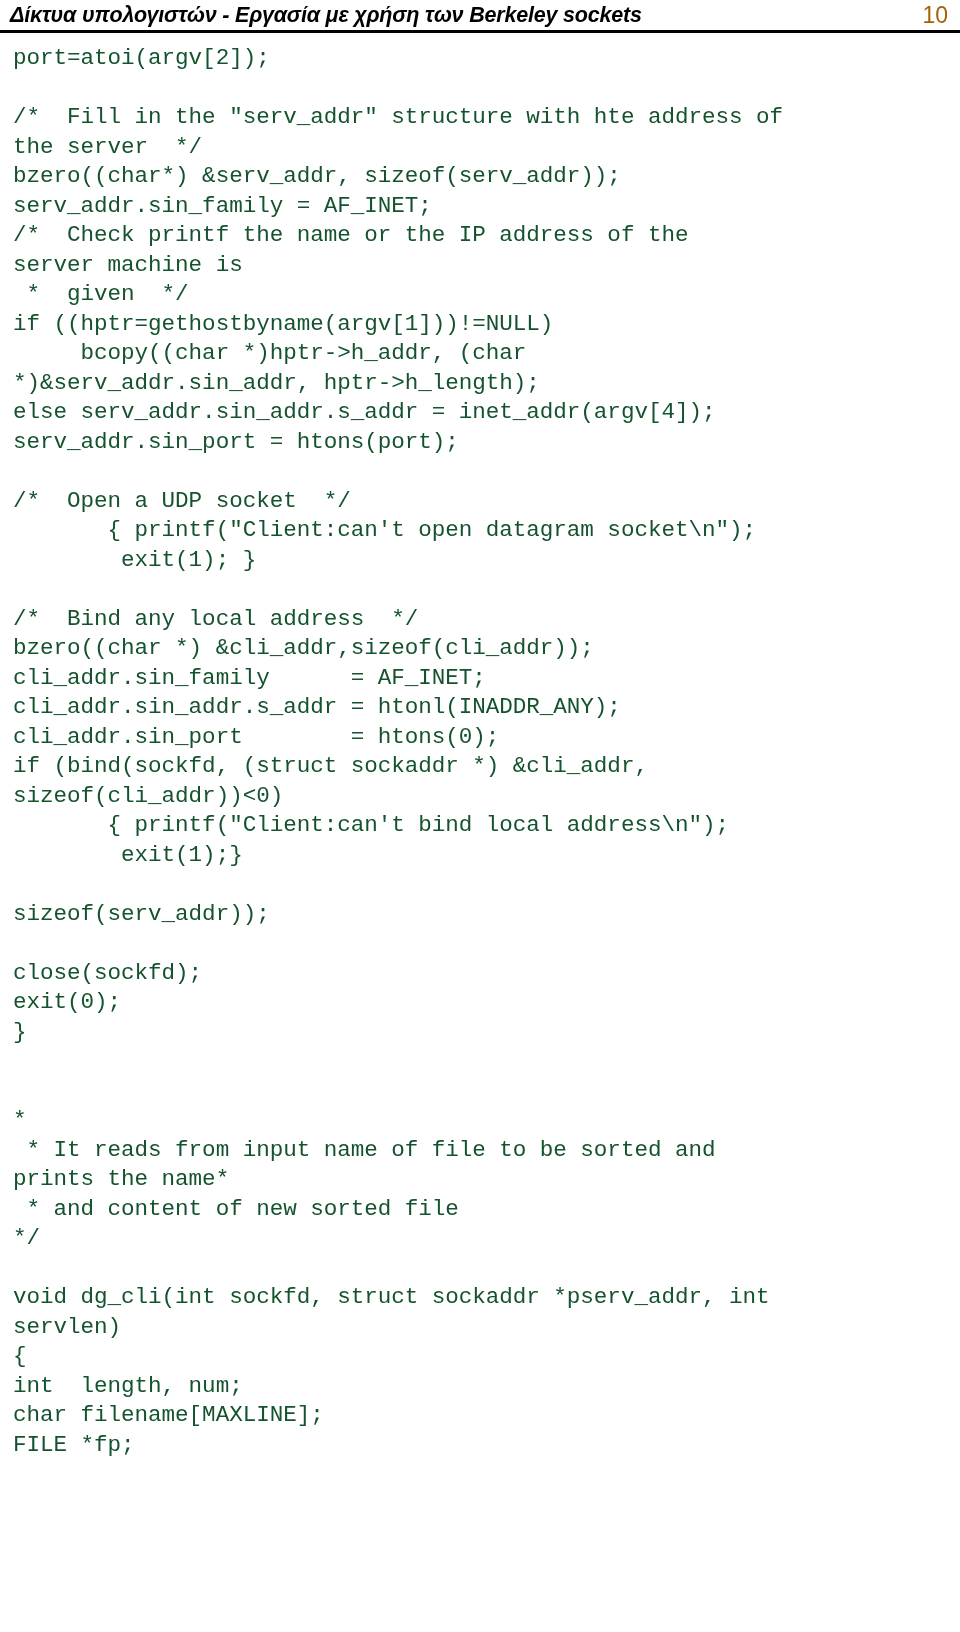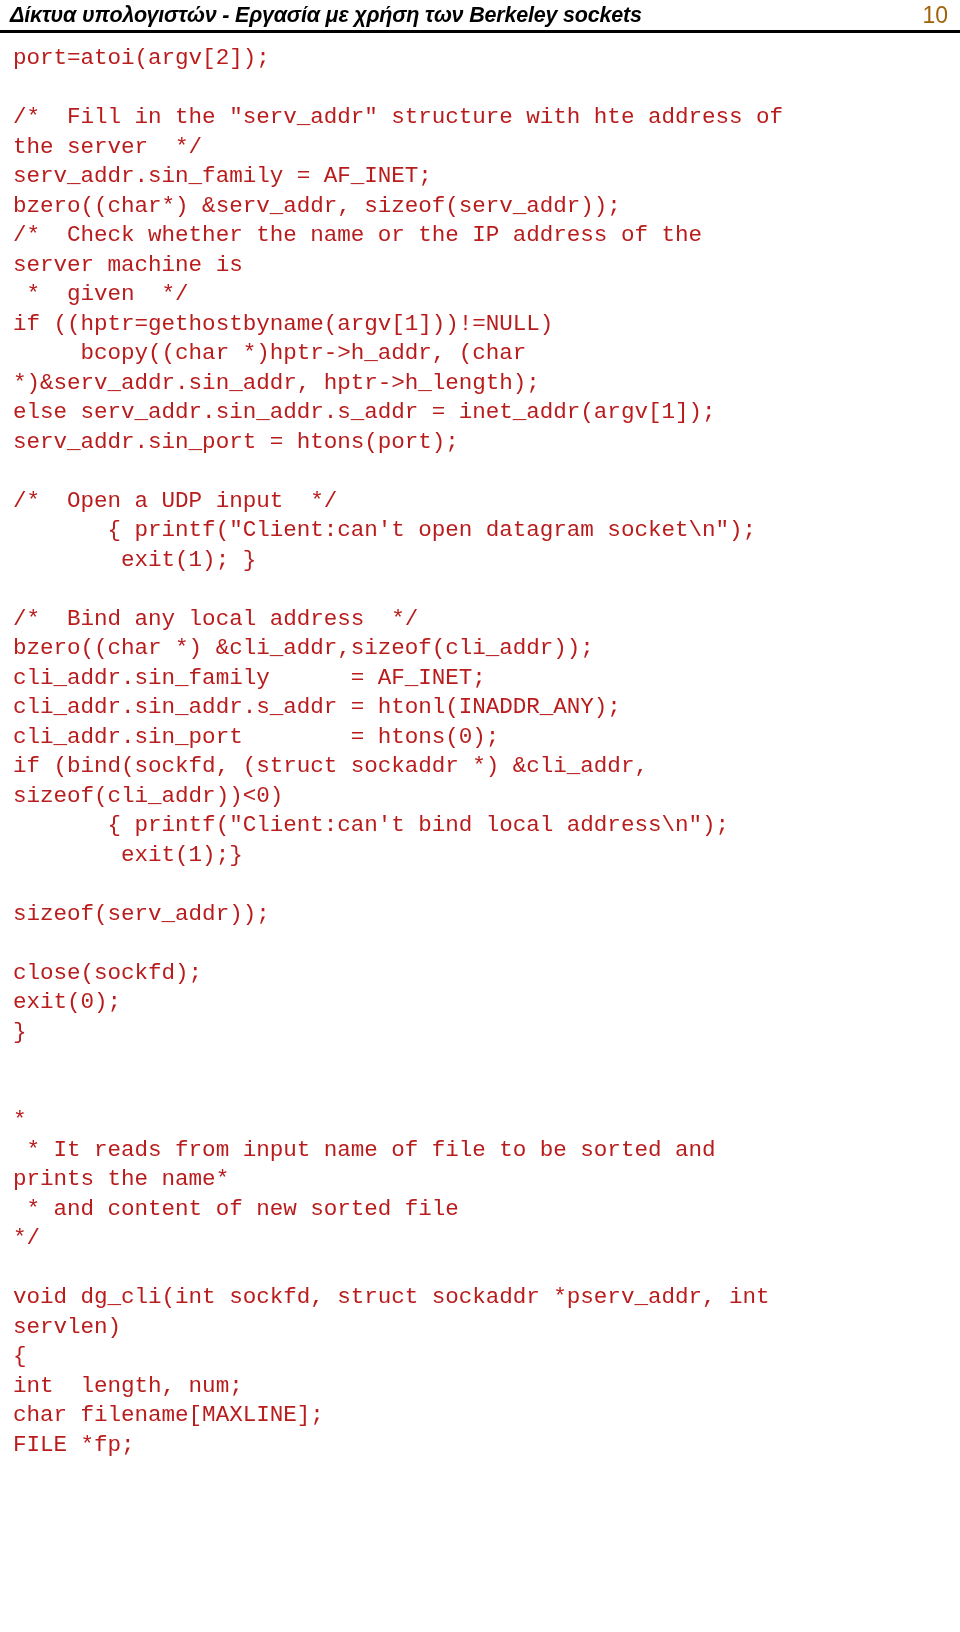--- a/index.html
+++ b/index.html
@@ -72,21 +72,21 @@
     width: 960px;
     padding: 0 8px 0 13px;
     box-sizing: border-box;
   }
   .code-line {
     font-family: "Liberation Mono", "DejaVu Sans Mono", monospace;
     font-size: 22.6px;
     line-height: 29.5px;
     height: 29.5px;
     white-space: pre;
-    color: #b91c1c;
+    color: #14532d;
     letter-spacing: -0.05px;
   }
   .code-line.blank {
     height: 29.5px;
   }
 </style>
 </head>
 <body>
 
 <div class="page">
@@ -95,32 +95,32 @@
     <div class="header-title">Δίκτυα υπολογιστών - Εργασία με χρήση των Berkeley sockets</div>
     <div class="header-pageno">10</div>
   </div>
   <div class="header-rule"></div>
 
   <div class="code-body">
       <div class="code-line">port=atoi(argv[2]);</div>
       <div class="code-line blank"></div>
       <div class="code-line">/*  Fill in the "serv_addr" structure with hte address of</div>
       <div class="code-line">the server  */</div>
+      <div class="code-line">bzero((char*) &amp;serv_addr, sizeof(serv_addr));</div>
       <div class="code-line">serv_addr.sin_family = AF_INET;</div>
-      <div class="code-line">bzero((char*) &amp;serv_addr, sizeof(serv_addr));</div>
-      <div class="code-line">/*  Check whether the name or the IP address of the</div>
+      <div class="code-line">/*  Check printf the name or the IP address of the</div>
       <div class="code-line">server machine is</div>
       <div class="code-line"> *  given  */</div>
       <div class="code-line">if ((hptr=gethostbyname(argv[1]))!=NULL)</div>
       <div class="code-line">     bcopy((char *)hptr-&gt;h_addr, (char</div>
       <div class="code-line">*)&amp;serv_addr.sin_addr, hptr-&gt;h_length);</div>
-      <div class="code-line">else serv_addr.sin_addr.s_addr = inet_addr(argv[1]);</div>
+      <div class="code-line">else serv_addr.sin_addr.s_addr = inet_addr(argv[4]);</div>
       <div class="code-line">serv_addr.sin_port = htons(port);</div>
       <div class="code-line blank"></div>
-      <div class="code-line">/*  Open a UDP input  */</div>
+      <div class="code-line">/*  Open a UDP socket  */</div>
       <div class="code-line">       { printf("Client:can't open datagram socket\n");</div>
       <div class="code-line">        exit(1); }</div>
       <div class="code-line blank"></div>
       <div class="code-line">/*  Bind any local address  */</div>
       <div class="code-line">bzero((char *) &amp;cli_addr,sizeof(cli_addr));</div>
       <div class="code-line">cli_addr.sin_family      = AF_INET;</div>
       <div class="code-line">cli_addr.sin_addr.s_addr = htonl(INADDR_ANY);</div>
       <div class="code-line">cli_addr.sin_port        = htons(0);</div>
       <div class="code-line">if (bind(sockfd, (struct sockaddr *) &amp;cli_addr,</div>
       <div class="code-line">sizeof(cli_addr))&lt;0)</div>

